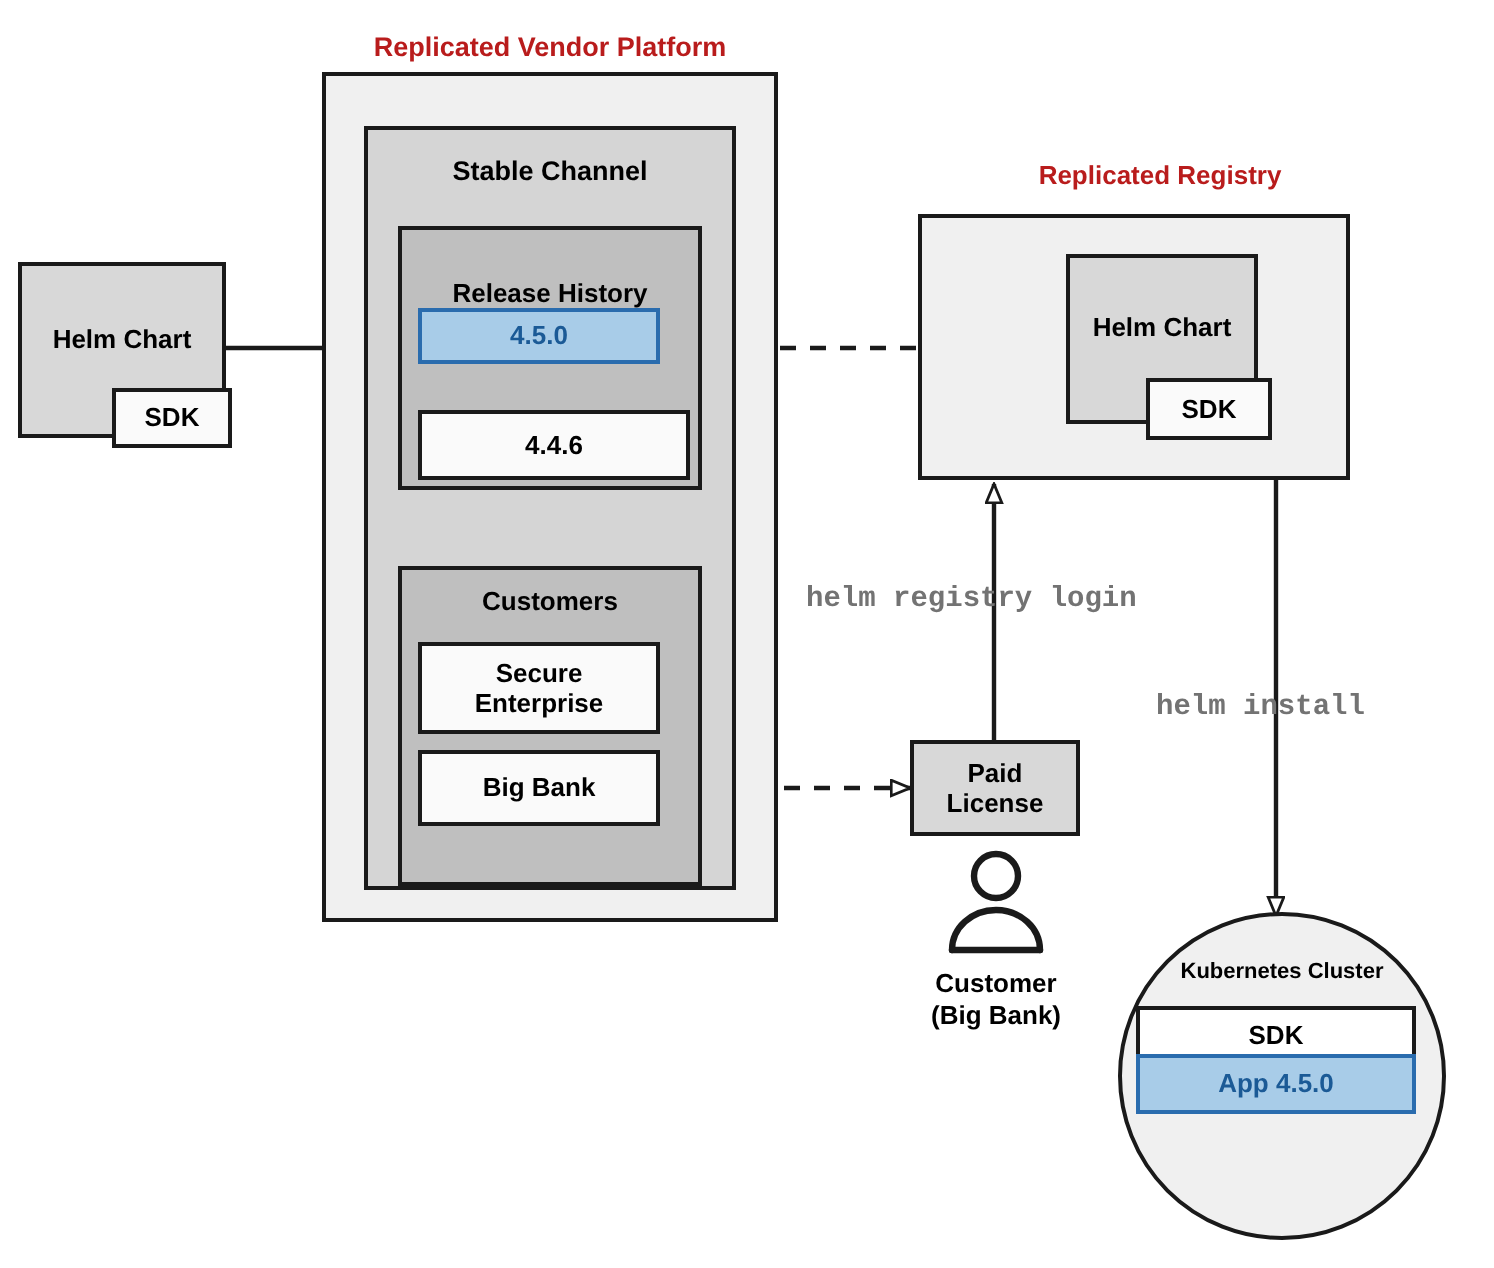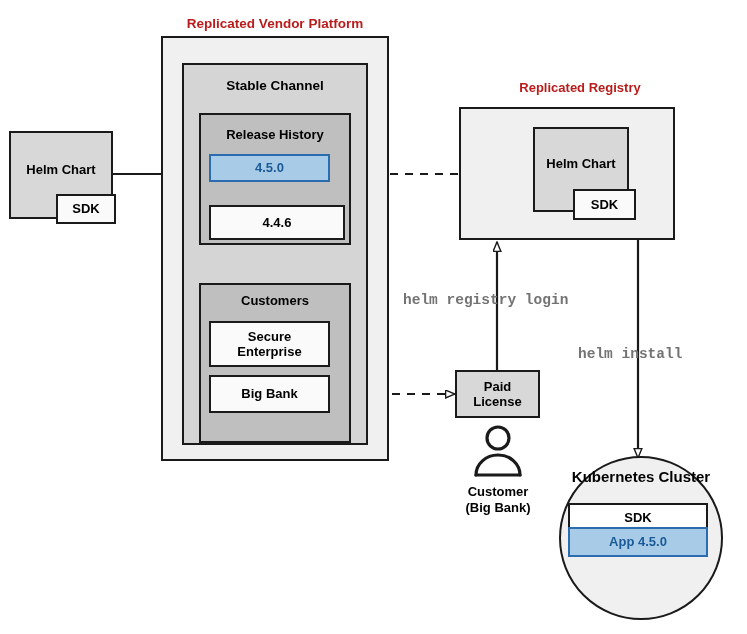--- a/index.html
+++ b/index.html
@@ -123,21 +123,21 @@
     <span>Replicated Vendor Platform</span>
   </div>
 
   <div class="node" style="left:161px; top:36px; width:228px; height:425px; background:#f0f0f0;"></div>
 
   <div class="node" style="left:182px; top:63px; width:186px; height:382px; background:#d5d5d5;">
     <span style="margin-top:13px; font-size:13.5px;">Stable Channel</span>
   </div>
 
   <div class="node" style="left:199px; top:113px; width:152px; height:132px; background:#bfbfbf;">
-    <span style="margin-top:12px;">Release History</span>
+    <span style="margin-top:24px;">Release History</span>
   </div>
 
   <div class="node centerbox" style="left:209px; top:154px; width:121px; height:28px; background:#a8cce8; border-color:#2a6cae; color:#1b5a96;">
     <span>4.5.0</span>
   </div>
 
   <div class="node centerbox" style="left:209px; top:205px; width:136px; height:35px; background:#fafafa;">
     <span>4.4.6</span>
   </div>
 
@@ -183,21 +183,21 @@
     <div>(Big Bank)</div>
   </div>
 
   <div class="mono" style="left:403px; top:292px;">helm registry login</div>
 
   <div class="mono" style="left:578px; top:346px;">helm install</div>
 
   <div style="position:absolute; left:559px; top:456px; width:160px; height:160px;
               border:2.4px solid #1a1a1a; border-radius:50%; background:#f0f0f0;
               display:flex; flex-direction:column; align-items:center;">
-    <span style="margin-top:10px; font-weight:bold; font-size:15px; color:#000;">Kubernetes Cluster</span>
+    <span style="margin-top:22px; font-weight:bold; font-size:11px; color:#000;">Kubernetes Cluster</span>
   </div>
 
   <div class="node centerbox" style="left:568px; top:503px; width:140px; height:30px; background:#ffffff;">
     <span>SDK</span>
   </div>
 
   <div class="node centerbox" style="left:568px; top:527px; width:140px; height:30px; background:#a8cce8; border-color:#2a6cae; color:#1b5a96;">
     <span>App 4.5.0</span>
   </div>
 

